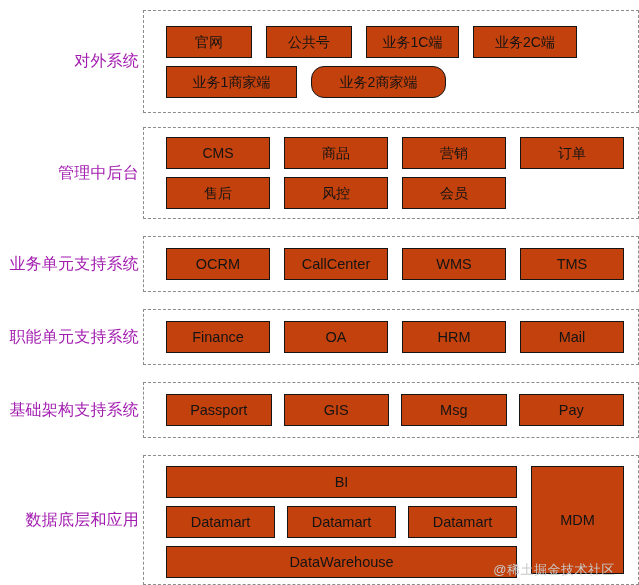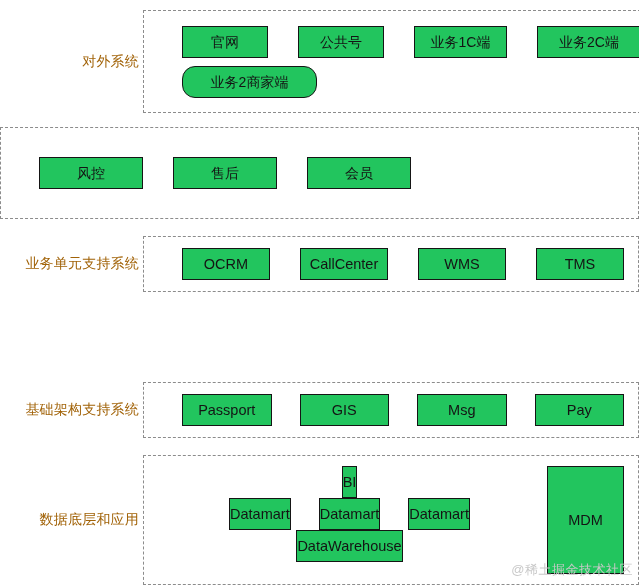--- a/index.html
+++ b/index.html
@@ -31,23 +31,23 @@
     align-items: stretch;
   }
   .layer-label {
     width: 143px;
     flex: 0 0 143px;
     display: flex;
     align-items: center;
     justify-content: flex-end;
     padding-right: 4px;
     box-sizing: border-box;
-    font-size: 14px;
+    font-size: 16px;
     letter-spacing: 0.2px;
-    color: #a16207;
+    color: #a21caf;
     white-space: nowrap;
   }
   .layer-group {
     position: relative;
     flex: 1 1 auto;
     border: 1px dashed #8c8c8c;
     box-sizing: border-box;
     background: #ffffff;
     padding: 12px 0 12px 0;
     display: flex;
@@ -59,30 +59,29 @@
   .row {
     display: flex;
     align-items: center;
     padding: 0 14px 0 22px;
     box-sizing: border-box;
     gap: 14px;
   }
 
   .node {
     border: 1.4px solid #151515;
-    background: #22c55e;
+    background: #c2410c;
     box-sizing: border-box;
     height: 32px;
     line-height: 30px;
     text-align: center;
     font-size: 14.5px;
     color: #141414;
     white-space: nowrap;
     overflow: hidden;
-    margin-left: 16px;
   }
   .node.cjk { font-size: 14px; }
 
   
   .w-eq    { flex: 1 1 0; }
   .w-86    { flex: 0 0 86px; }
   .w-93    { flex: 0 0 93px; }
   .w-104   { flex: 0 0 104px; }
   .w-131   { flex: 0 0 131px; }
   .w-135   { flex: 0 0 135px; border-radius: 13px; }
@@ -92,40 +91,40 @@
     display: flex;
     flex-direction: row;
     padding: 10px 14px 10px 22px;
     gap: 14px;
     align-items: stretch;
   }
   .data-left {
     flex: 1 1 auto;
     display: flex;
     flex-direction: column;
-    align-items: center;
+    gap: 8px;
   }
   .data-left .row { padding: 0; gap: 12px; }
   .data-right {
     flex: 0 0 93px;
     display: flex;
   }
   .node.tall {
     height: auto;
     flex: 1 1 auto;
     line-height: normal;
     display: flex;
     align-items: center;
     justify-content: center;
     width: 100%;
   }
 
   .watermark {
     position: absolute;
-    right: 6px;
+    right: 24px;
     bottom: 6px;
     font-size: 13px;
     color: #c9c9c9;
     letter-spacing: 0.5px;
     white-space: nowrap;
     pointer-events: none;
   }
 </style>
 </head>
 <body>
@@ -135,47 +134,66 @@
   <div class="layer" style="top:10px; height:103px;">
     <div class="layer-label">对外系统</div>
     <div class="layer-group" style="height:103px;">
       <div class="row">
         <div class="node cjk w-86">官网</div>
         <div class="node cjk w-86">公共号</div>
         <div class="node cjk w-93">业务1C端</div>
         <div class="node cjk w-104">业务2C端</div>
       </div>
       <div class="row">
+        <div class="node cjk w-131">业务1商家端</div>
         <div class="node cjk w-135">业务2商家端</div>
       </div>
     </div>
   </div>
 
   <div class="layer" style="top:127px; height:92px;">
+    <div class="layer-label">管理中后台</div>
     <div class="layer-group" style="height:92px;">
       <div class="row">
+        <div class="node cjk w-eq">CMS</div>
+        <div class="node cjk w-eq">商品</div>
+        <div class="node cjk w-eq">营销</div>
+        <div class="node cjk w-eq">订单</div>
+      </div>
+      <div class="row">
+        <div class="node cjk w-104">售后</div>
         <div class="node cjk w-104">风控</div>
-        <div class="node cjk w-104">售后</div>
         <div class="node cjk w-104">会员</div>
       </div>
     </div>
   </div>
 
   <div class="layer" style="top:236px; height:56px;">
     <div class="layer-label">业务单元支持系统</div>
     <div class="layer-group" style="height:56px;">
       <div class="row">
         <div class="node w-eq">OCRM</div>
         <div class="node w-eq">CallCenter</div>
         <div class="node w-eq">WMS</div>
         <div class="node w-eq">TMS</div>
       </div>
     </div>
   </div>
 
+  <div class="layer" style="top:309px; height:56px;">
+    <div class="layer-label">职能单元支持系统</div>
+    <div class="layer-group" style="height:56px;">
+      <div class="row">
+        <div class="node w-eq">Finance</div>
+        <div class="node w-eq">OA</div>
+        <div class="node w-eq">HRM</div>
+        <div class="node w-eq">Mail</div>
+      </div>
+    </div>
+  </div>
 
   <div class="layer" style="top:382px; height:56px;">
     <div class="layer-label">基础架构支持系统</div>
     <div class="layer-group" style="height:56px;">
       <div class="row" style="gap:12px;">
         <div class="node w-eq">Passport</div>
         <div class="node w-eq">GIS</div>
         <div class="node w-eq">Msg</div>
         <div class="node w-eq">Pay</div>
       </div>

